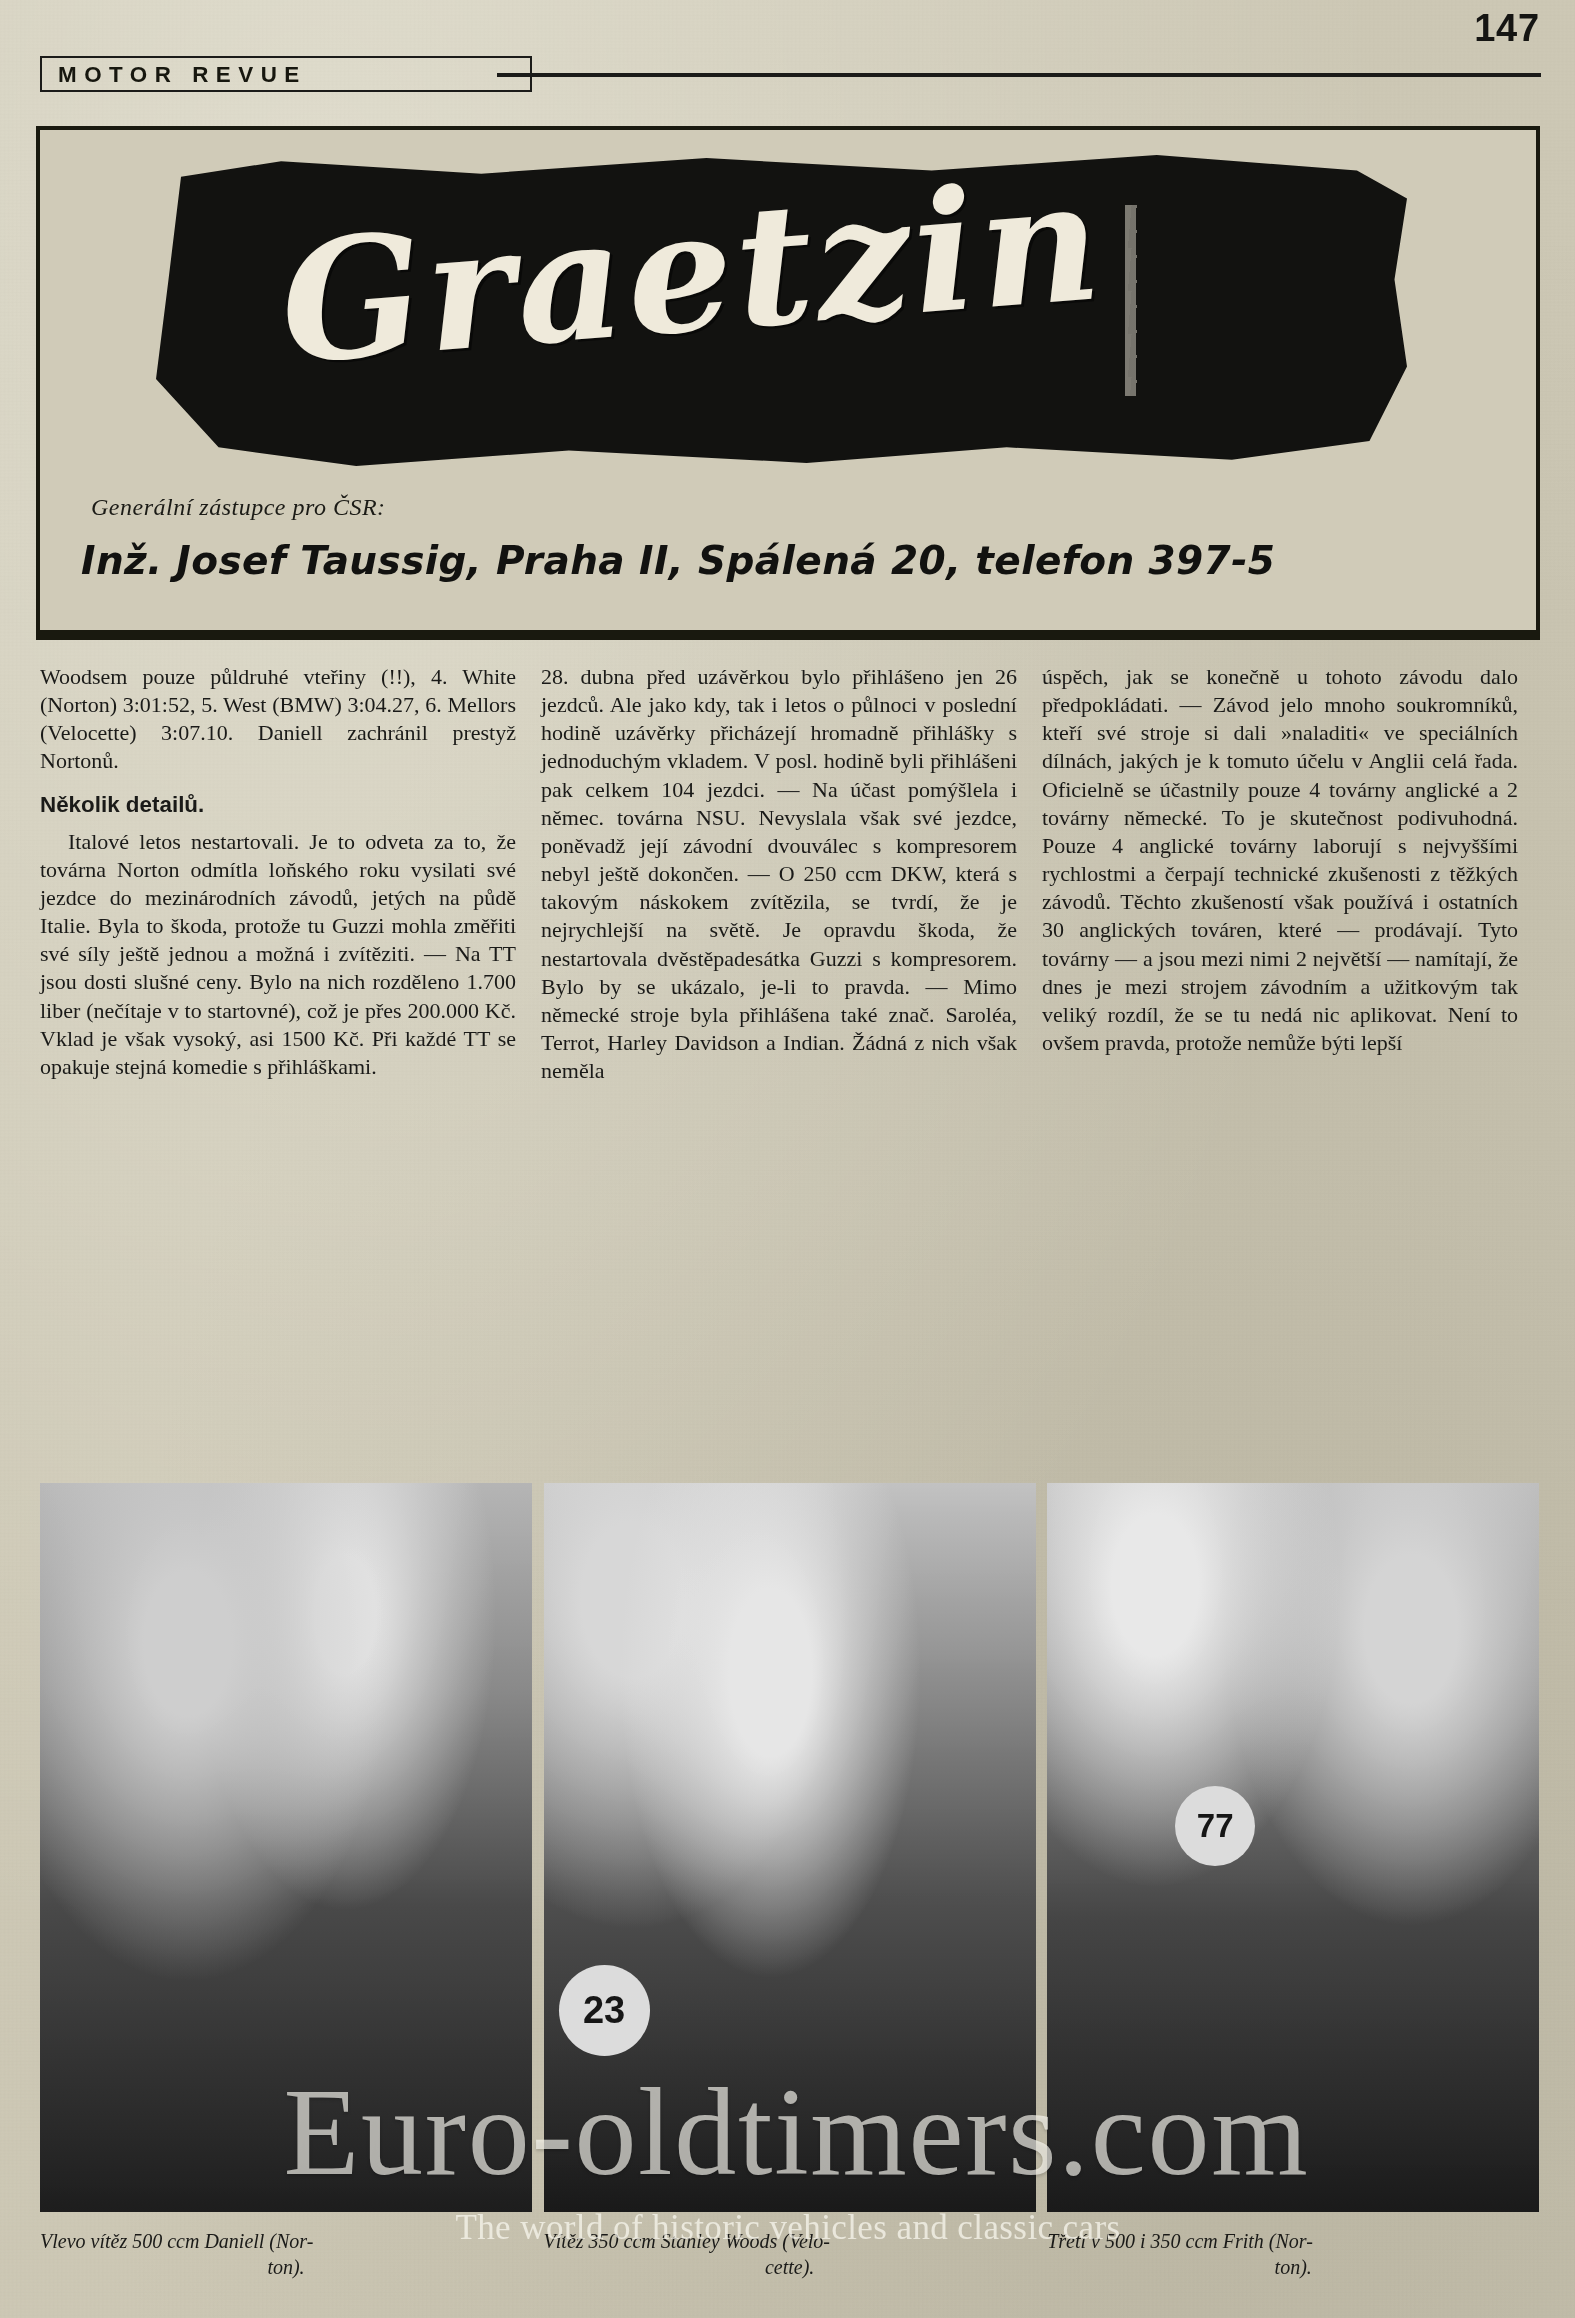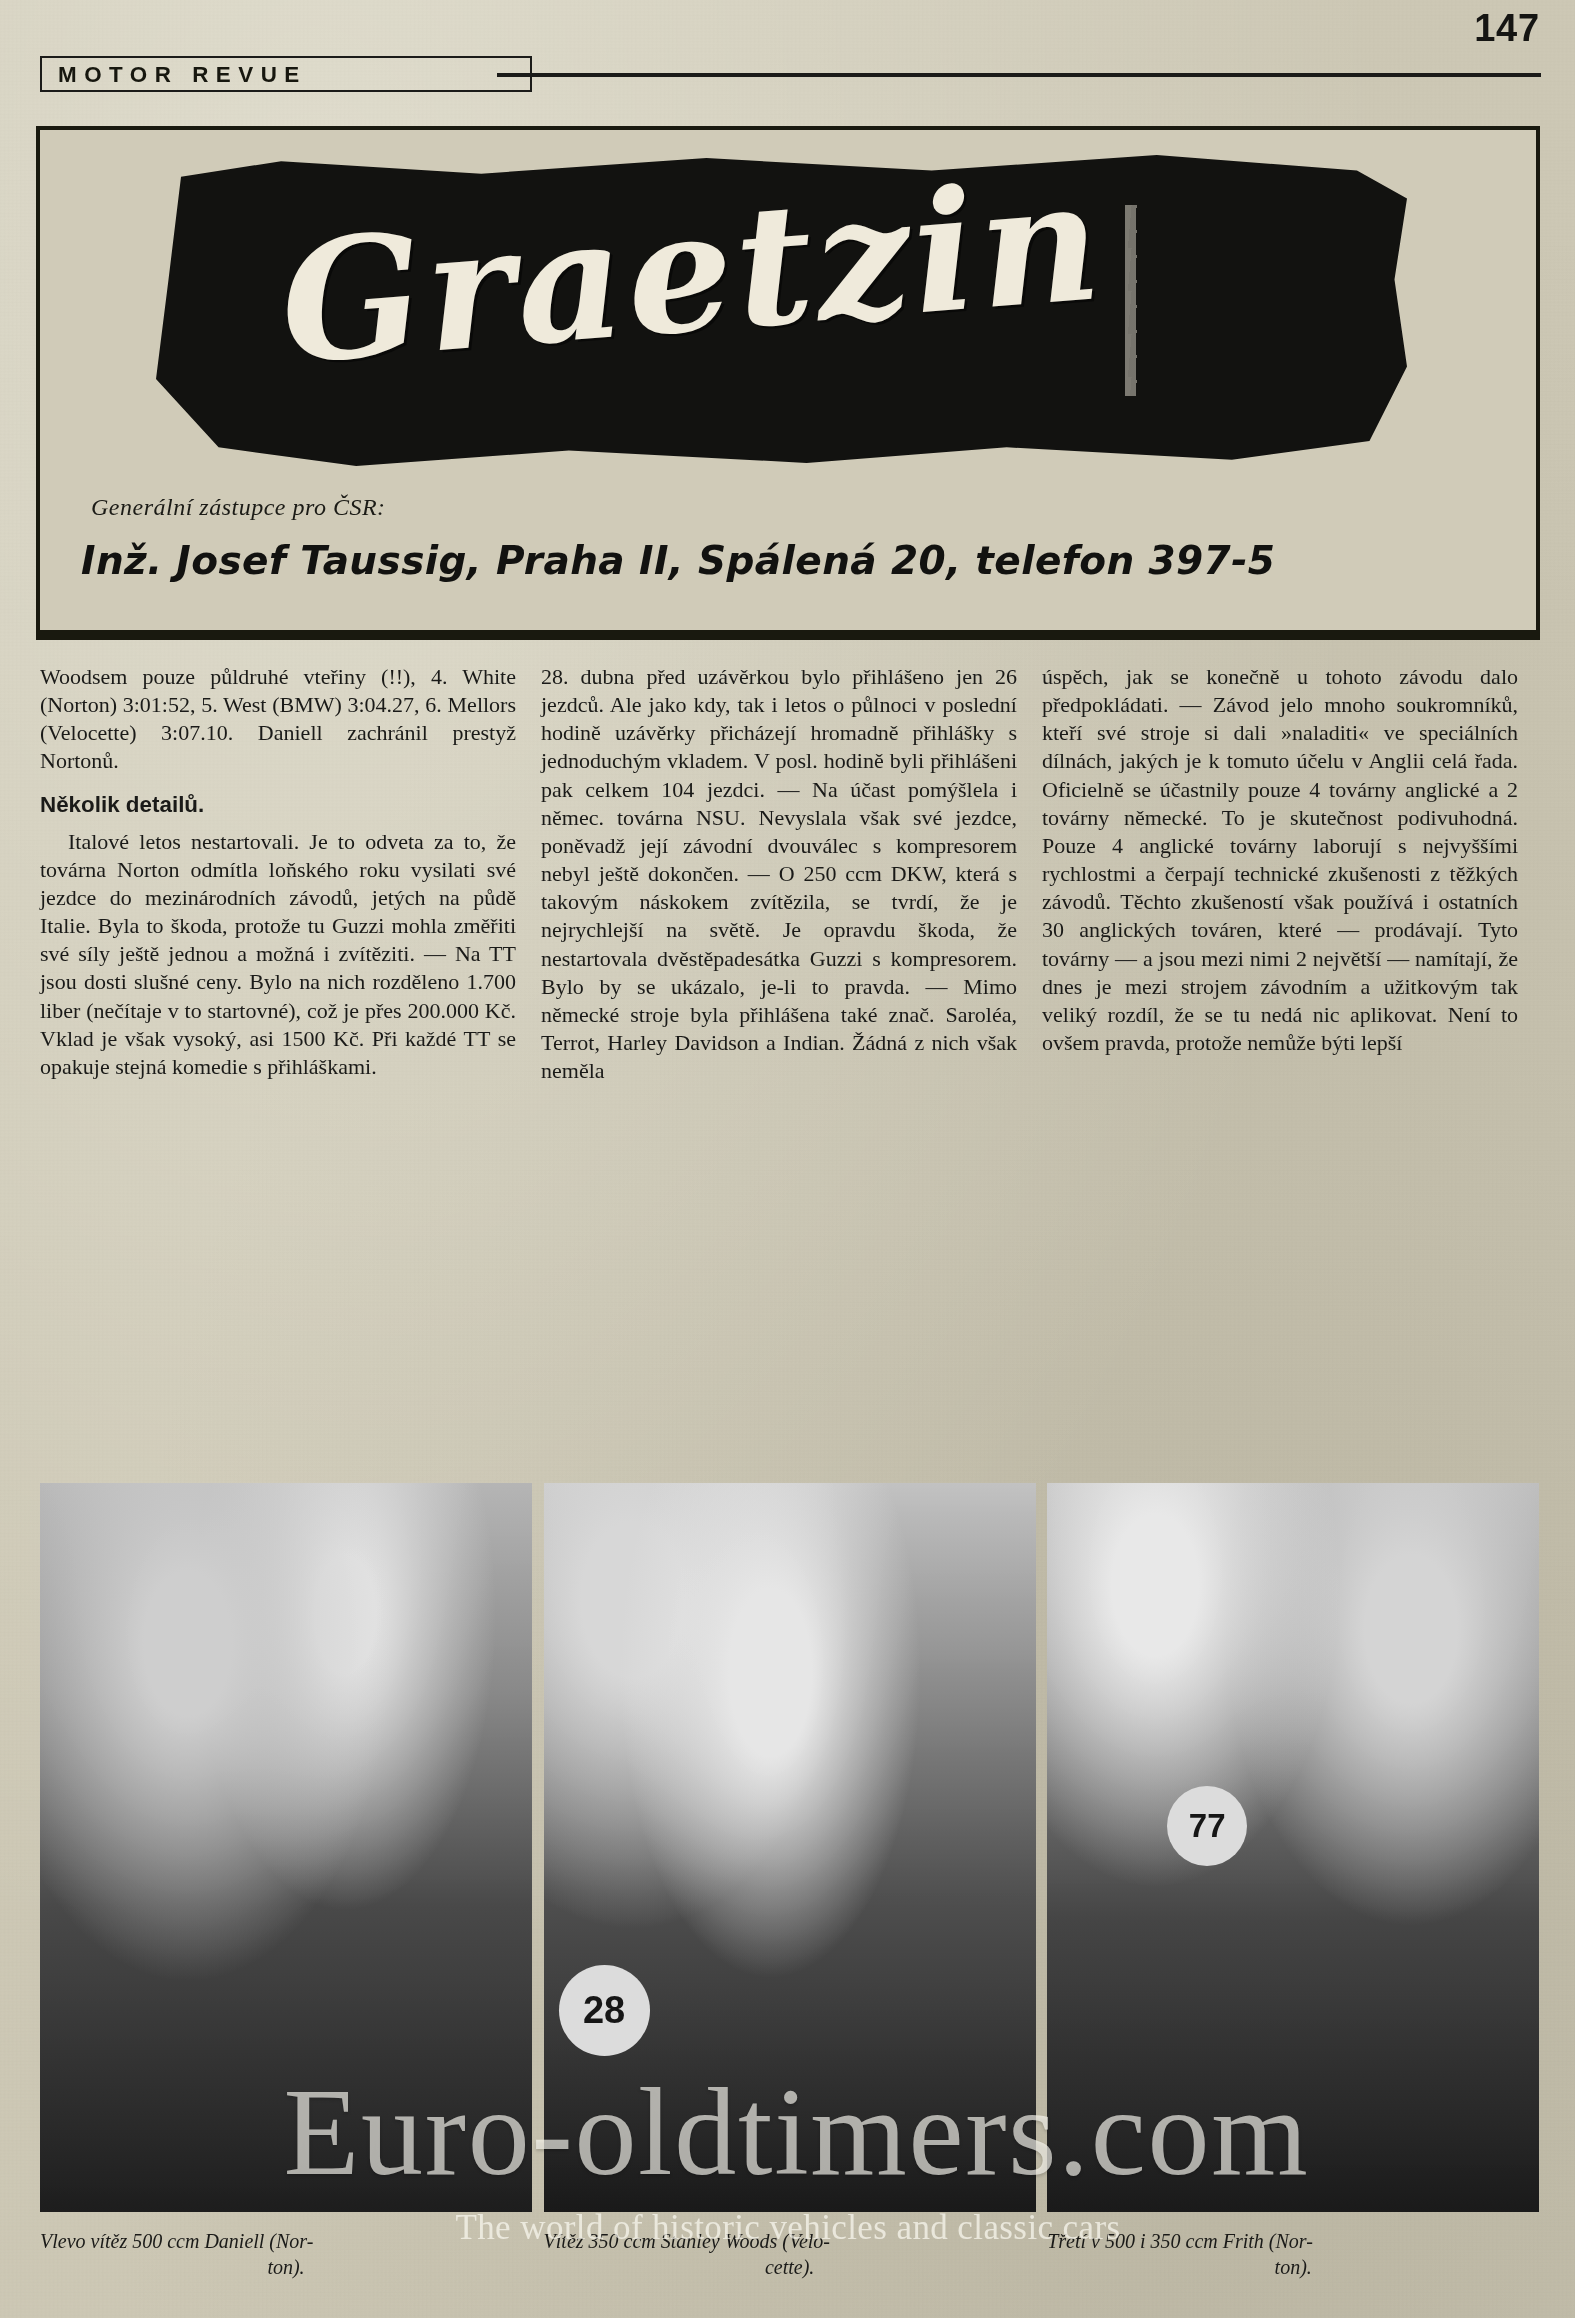--- a/index.html
+++ b/index.html
@@ -252,21 +252,21 @@
     justify-content: center;
   }
   .rn-23 {
     left: 15px;
     top: 482px;
     width: 91px;
     height: 91px;
     font-size: 38px;
   }
   .rn-77 {
-    left: 120px;
+    left: 128px;
     top: 303px;
     width: 80px;
     height: 80px;
     font-size: 33px;
   }
   .captions {
     position: absolute;
     left: 40px;
     top: 2228px;
     width: 1501px;
@@ -348,21 +348,21 @@
       <p>28. dubna před uzávěrkou bylo přihlášeno jen 26 jezdců. Ale jako kdy, tak i letos o půlnoci v poslední hodině uzávěrky přicházejí hromadně přihlášky s jednoduchým vkladem. V posl. hodině byli přihlášeni pak celkem 104 jezdci. — Na účast pomýšlela i němec. továrna NSU. Nevyslala však své jezdce, poněvadž její závodní dvouválec s kompresorem nebyl ještě dokončen. — O 250 ccm DKW, která s takovým náskokem zvítězila, se tvrdí, že je nejrychlejší na světě. Je opravdu škoda, že nestartovala dvěstěpadesátka Guzzi s kompresorem. Bylo by se ukázalo, je-li to pravda. — Mimo německé stroje byla přihlášena také znač. Saroléa, Terrot, Harley Davidson a Indian. Žádná z nich však neměla</p>
     </div>
     <div class="col">
       <p>úspěch, jak se konečně u tohoto závodu dalo předpokládati. — Závod jelo mnoho soukromníků, kteří své stroje si dali »naladiti« ve speciálních dílnách, jakých je k tomuto účelu v Anglii celá řada. Oficielně se účastnily pouze 4 továrny anglické a 2 továrny německé. To je skutečnost podivuhodná. Pouze 4 anglické továrny laborují s nejvyššími rychlostmi a čerpají technické zkušenosti z těžkých závodů. Těchto zkušeností však používá i ostatních 30 anglických továren, které — prodávají. Tyto továrny — a jsou mezi nimi 2 největší — namítají, že dnes je mezi strojem závodním a užitkovým tak veliký rozdíl, že se tu nedá nic aplikovat. Není to ovšem pravda, protože nemůže býti lepší</p>
     </div>
   </div>
 
   <div class="photos">
     <div class="photo photo-1"></div>
     <div class="photo photo-2">
-      <div class="race-number rn-23">28</div>
+      <div class="race-number rn-23">23</div>
     </div>
     <div class="photo photo-3">
       <div class="race-number rn-77">77</div>
     </div>
   </div>
 
   <div class="captions">
     <div class="caption">
       <span>Vlevo vítěz 500 ccm Daniell (Nor-</span>
       <span class="second-line">ton).</span>

